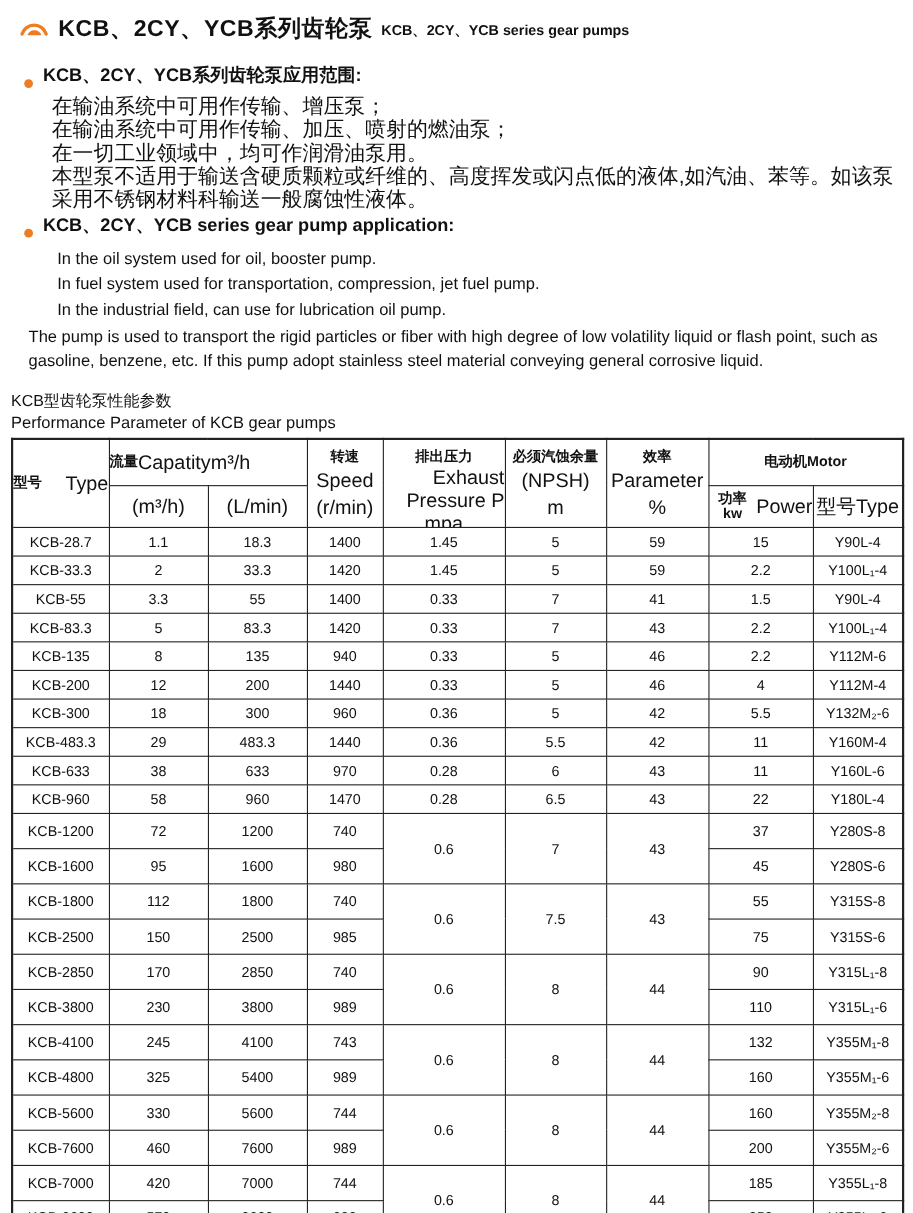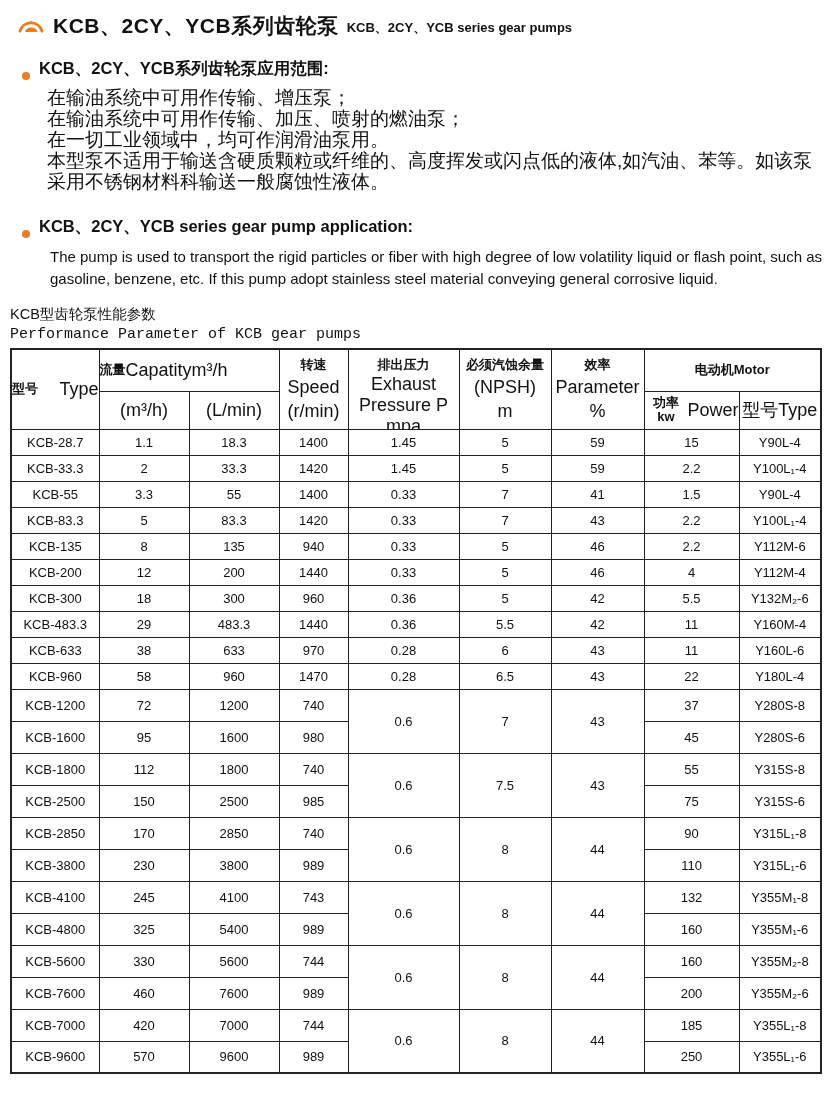--- a/index.html
+++ b/index.html
@@ -18,46 +18,46 @@
   .title-en { font-size:13px; font-weight:bold; margin-left:8px; padding-top:3px; }
 
   
   .sec-heading { display:flex; align-items:flex-end; margin-left:22px; }
   .sec-heading .bullet {
     width:8px; height:8px; border-radius:50%; background:#ED7D23;
     margin-right:9px; flex:0 0 auto;
   }
   .sec-heading .txt { font-size:16.5px; font-weight:bold; }
   .zh-head { margin-top:18px; margin-bottom:7px; }
-  .en-head { margin-top:24px; margin-bottom:8px; }
+  .en-head { margin-top:2px; margin-bottom:8px; }
 
   .zh-lines { margin-left:47px; width:775px; }
   .zh-lines p { font-size:19px; line-height:21px; }
   .en-lines { margin-left:52px; width:775px; }
   .en-lines p { font-size:15px; line-height:23px; }
-  .en-para { margin-left:50px; margin-top:3px; width:778px; font-size:15px; line-height:22px; }
+  .en-para { margin-left:26px; margin-top:3px; width:778px; font-size:15px; line-height:22px; }
 
   
   .tbl-title-zh { margin:15px 0 2px 10px; font-size:14.5px; }
-  .tbl-title-en { margin:0 0 5px 10px; font-size:15px;font-family:Liberation Mono, monospace; }
+  .tbl-title-en { margin:0 0 5px 10px; font-size:15px; }
 
   
   table.perf {
     margin-left:10px; border-collapse:collapse; table-layout:fixed;
     width:810px; border:2px solid #222;
   }
   table.perf th, table.perf td {
     border:1px solid #222; text-align:center; vertical-align:middle;
     font-weight:normal; font-size:13px; padding:0; overflow:hidden;
   }
   thead tr.h1 { height:42px; }
   thead tr.h2 { height:38px; }
   .vfill {
     height:76px; display:flex; flex-direction:column;
-    justify-content:space-between; align-items:center; padding:5px 0;
+    justify-content:space-between; align-items:center; padding:5px 0;text-align:right;
   }
   .vfill2 {
     height:76px; display:flex; flex-direction:row;
     justify-content:space-between; align-items:center; padding:9px 0;
   }
   .tight { display:flex; flex-direction:row; align-items:center; line-height:14px; }
   .hz { font-weight:bold; font-size:13px; }
   .he { font-size:18px; }
   tbody td { height:26px; }
   tbody tr.tall td { height:32px; }
@@ -83,20 +83,25 @@
   <div class="zh-lines">
     <p>在输油系统中可用作传输、增压泵；</p>
     <p>在输油系统中可用作传输、加压、喷射的燃油泵；</p>
     <p>在一切工业领域中，均可作润滑油泵用。</p>
     <p>本型泵不适用于输送含硬质颗粒或纤维的、高度挥发或闪点低的液体,如汽油、苯等。如该泵采用不锈钢材料科输送一般腐蚀性液体。</p>
   </div>
 
   <div class="sec-heading en-head">
     <span class="bullet"></span>
     <span class="txt">KCB、2CY、YCB series gear pump application:</span>
+  </div>
+  <div class="en-lines">
+    <p>In the oil system used for oil, booster pump.</p>
+    <p>In fuel system used for transportation, compression, jet fuel pump.</p>
+    <p>In the industrial field, can use for lubrication oil pump.</p>
   </div>
   <p class="en-para">The pump is used to transport the rigid particles or fiber with high degree of low volatility liquid or flash point, such as gasoline, benzene, etc. If this pump adopt stainless steel material conveying general corrosive liquid.</p>
 
   <div class="tbl-title-zh">KCB型齿轮泵性能参数</div>
   <div class="tbl-title-en">Performance Parameter of KCB gear pumps</div>
 
   <table class="perf">
     <colgroup>
       <col style="width:88px">
         <col style="width:90px">

